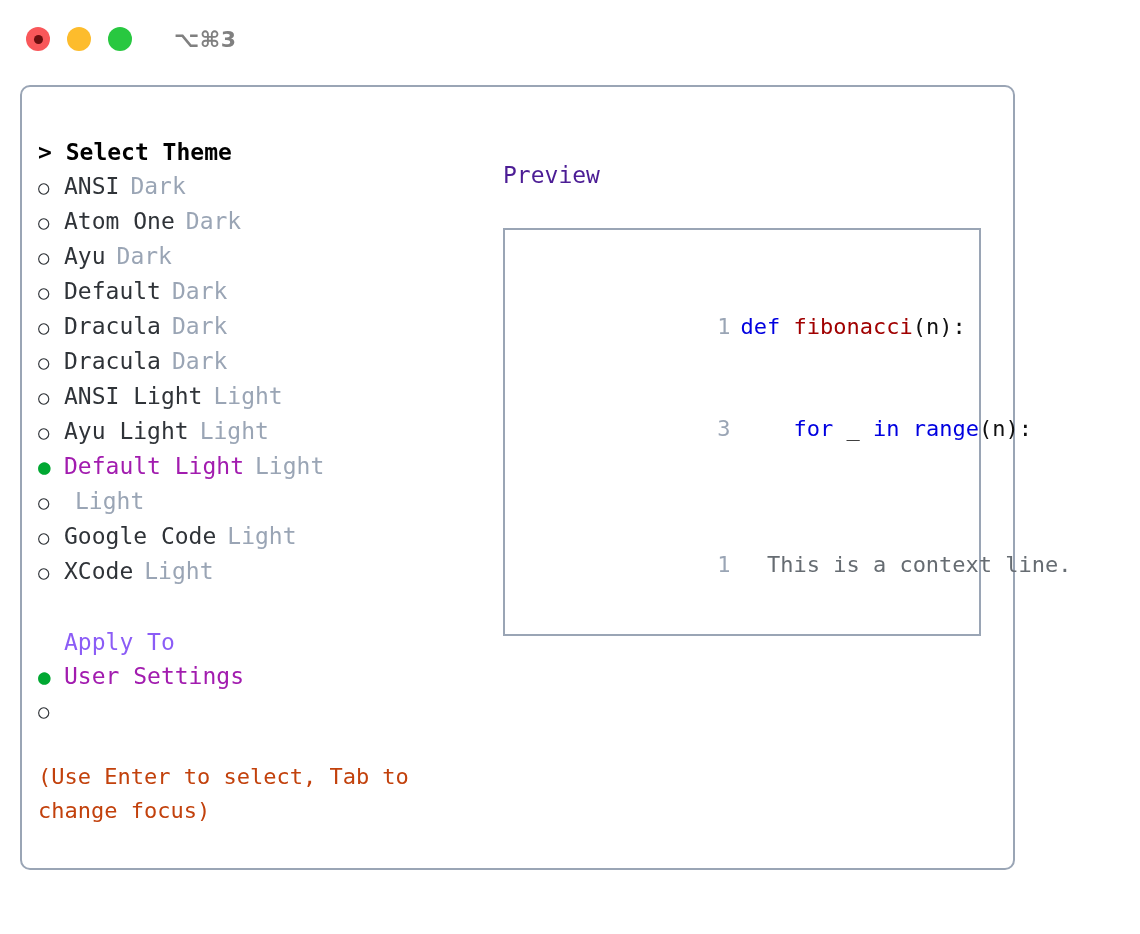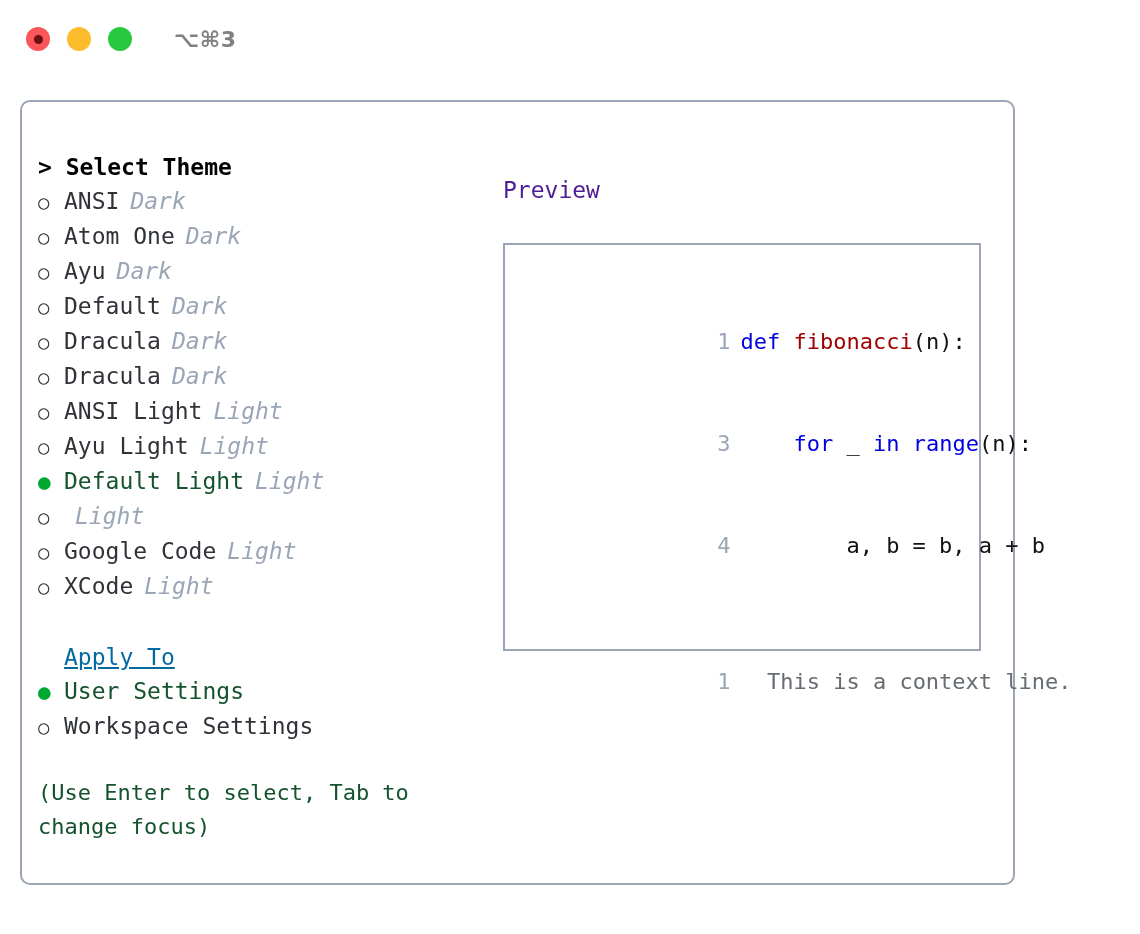--- a/index.html
+++ b/index.html
@@ -51,21 +51,21 @@
     font-size: 22px;
     font-weight: bold;
     color: #808080;
     letter-spacing: 0.5px;
     font-family: "DejaVu Sans", "Liberation Sans", sans-serif;
   }
 
   
   .frame {
     position: absolute;
-    left: 20px; top: 100px;
+    left: 20px; top: 85px;
     width: 995px;
     height: 785px;
     border: 2px solid #9aa5b5;
     border-radius: 10px;
     background: #ffffff;
   }
 
   .columns {
     display: flex;
     padding: 48px 0 0 16px;
@@ -94,42 +94,40 @@
     flex: 0 0 26px;
     font-size: 19px;
     color: #2f3338;
     line-height: 34px;
   }
   .marker.selected {
     color: #00a832;
     font-size: 21px;
   }
   .row-label { color: #2f3338; }
-  .row.is-selected .row-label { color: #14532d; }
+  .row.is-selected .row-label { color: #a21caf; }
   .row-tag {
     color: #9aa5b5;
     padding-left: 11px;
-    font-style: italic;
   }
 
   .group-title {
     font-size: 23px;
-    color: #0369a1;
+    color: #8b5cf6;
     line-height: 34px;
     padding-left: 26px;
     white-space: pre;
-    text-decoration: underline;
   }
 
   .spacer-lg { height: 36px; }
 
   .hint {
     margin-top: 32px;
     font-size: 22px;
-    color: #14532d;
+    color: #c2410c;
     line-height: 34px;
     width: 410px;
   }
 
   
   .preview-title {
     font-size: 23px;
     font-weight: normal;
     color: #4c1d95;
     line-height: 34px;
@@ -265,44 +263,40 @@
 
         <div class="group-title">Apply To</div>
 
         <div>
           <div class="row is-selected">
             <span class="marker selected">●</span>
             <span class="row-label">User Settings</span>
           </div>
           <div class="row">
             <span class="marker">○</span>
-            <span class="row-label">Workspace Settings</span>
           </div>
         </div>
 
         <div class="hint">(Use Enter to select, Tab to change focus)</div>
 
       </div>
 
       <div class="col-right">
 
         <div class="preview-title">Preview</div>
 
         <div class="preview-box">
 
           <div>
             <div class="code-line">
               <span class="lineno">1</span><span class="tok-kw">def </span><span class="tok-fn">fibonacci</span><span class="tok-txt">(n):</span>
             </div>
             <div class="code-line">
               <span class="lineno">3</span><span class="tok-txt">    </span><span class="tok-kw">for</span><span class="tok-txt"> _ </span><span class="tok-kw">in</span><span class="tok-txt"> </span><span class="tok-kw">range</span><span class="tok-txt">(n):</span>
             </div>
-            <div class="code-line">
-              <span class="lineno">4</span><span class="tok-txt">        a, b = b, a + b</span>
-            </div>
           </div>
 
           <div class="gap"></div>
 
           <div>
             <div class="code-line">
               <span class="lineno">1</span><span class="diff-ctx"> </span><span class="diff-ctx"> This is a context line.</span>
             </div>
             <div class="code-line">
               

